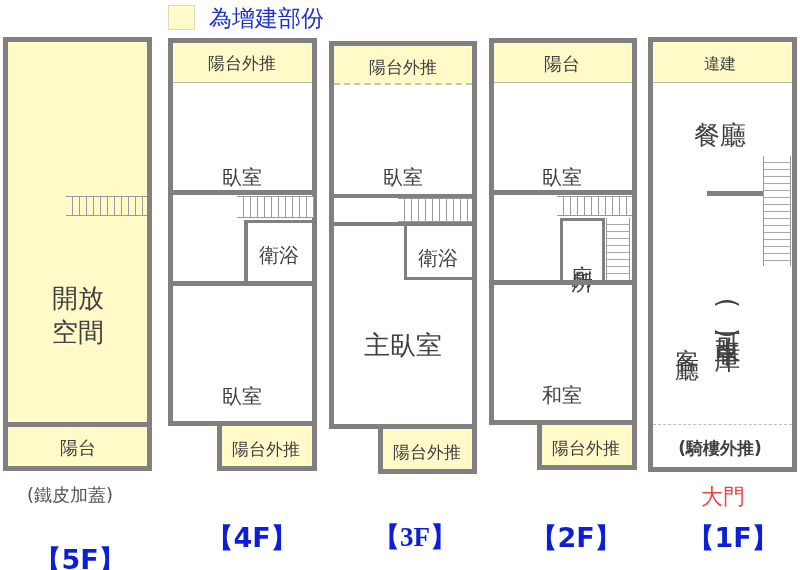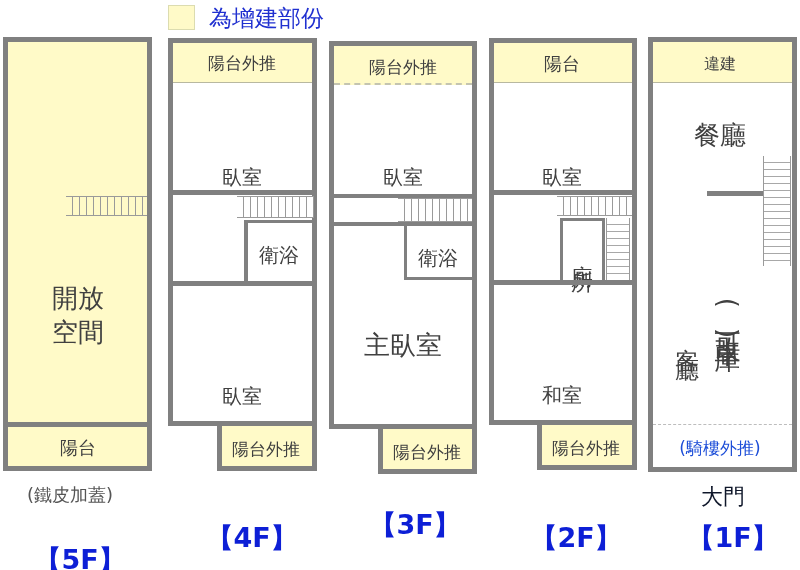--- a/index.html
+++ b/index.html
@@ -59,21 +59,21 @@
   <div class="lbl small" style="left:403px;top:67px;">陽台外推</div>
   <div class="lbl room" style="left:403px;top:137px;">臥室</div>
   <div class="wall" style="left:334px;top:194px;width:138px;height:4px;"></div>
   <div class="stairs-h" style="left:398px;top:198px;width:74px;height:24px;"></div>
   <div class="wall" style="left:334px;top:222px;width:138px;height:4px;"></div>
   <div class="abs" style="left:404px;top:226px;width:68px;height:54px;border-left:3px solid #808080;border-bottom:3px solid #808080;"></div>
   <div class="lbl" style="left:438px;top:258px;font-size:20px;">衛浴</div>
   <div class="lbl" style="left:403px;top:345px;font-size:26px;">主臥室</div>
   <div class="box yellow" style="left:378px;top:424px;width:99px;height:50px;"></div>
   <div class="lbl small" style="left:427px;top:452px;">陽台外推</div>
-  <div class="lbl floor" style="left:415px;top:524px;">【3F】</div>
+  <div class="lbl floor" style="left:415px;top:537px;font-family:Liberation Serif, serif;">【3F】</div>
 </div>
 
 <div>
   <div class="box" style="left:489px;top:38px;width:148px;height:387px;"></div>
   <div class="abs yellow" style="left:494px;top:43px;width:138px;height:40px;border-bottom:1px solid #b8b8a0;"></div>
   <div class="lbl small" style="left:562px;top:64px;font-size:18px;">陽台</div>
   <div class="lbl room" style="left:562px;top:137px;">臥室</div>
   <div class="wall" style="left:494px;top:190px;width:138px;height:5px;"></div>
   <div class="stairs-h" style="left:557px;top:196px;width:75px;height:20px;"></div>
   <div class="abs" style="left:560px;top:218px;width:45px;height:64px;border:3px solid #808080;border-bottom:none;"></div>
@@ -89,16 +89,16 @@
 <div>
   <div class="box" style="left:648px;top:37px;width:149px;height:435px;"></div>
   <div class="abs yellow" style="left:653px;top:42px;width:139px;height:41px;border-bottom:1px solid #b8b8a0;"></div>
   <div class="lbl small" style="left:720px;top:64px;font-size:16px;">違建</div>
   <div class="lbl" style="left:720px;top:135px;font-size:26px;">餐廳</div>
   <div class="wall" style="left:707px;top:191px;width:60px;height:5px;"></div>
   <div class="stairs-v" style="left:763px;top:156px;width:28px;height:110px;"></div>
   <div class="lbl" style="left:687px;top:337px;font-size:24px;writing-mode:vertical-rl;text-orientation:upright;letter-spacing:8px;">客廳</div>
   <div class="lbl vert" style="left:728px;top:320px;font-size:26px;letter-spacing:4px;">(可改車庫)</div>
   <div class="abs" style="left:653px;top:424px;width:139px;height:1px;border-top:1px dashed #bdbdbd;"></div>
-  <div class="lbl small" style="left:720px;top:448px;color:#1d4ed8;">(騎樓外推)</div>
-  <div class="lbl" style="left:723px;top:497px;font-size:22px;color:#0f172a;text-align:center;">大門</div>
+  <div class="lbl small" style="left:720px;top:448px;color:#404040;font-weight:bold;">(騎樓外推)</div>
+  <div class="lbl" style="left:723px;top:497px;font-size:22px;color:#ef4444;text-align:center;">大門</div>
   <div class="lbl floor" style="left:733px;top:537px;">【1F】</div>
 </div>
 
 </body></html>

